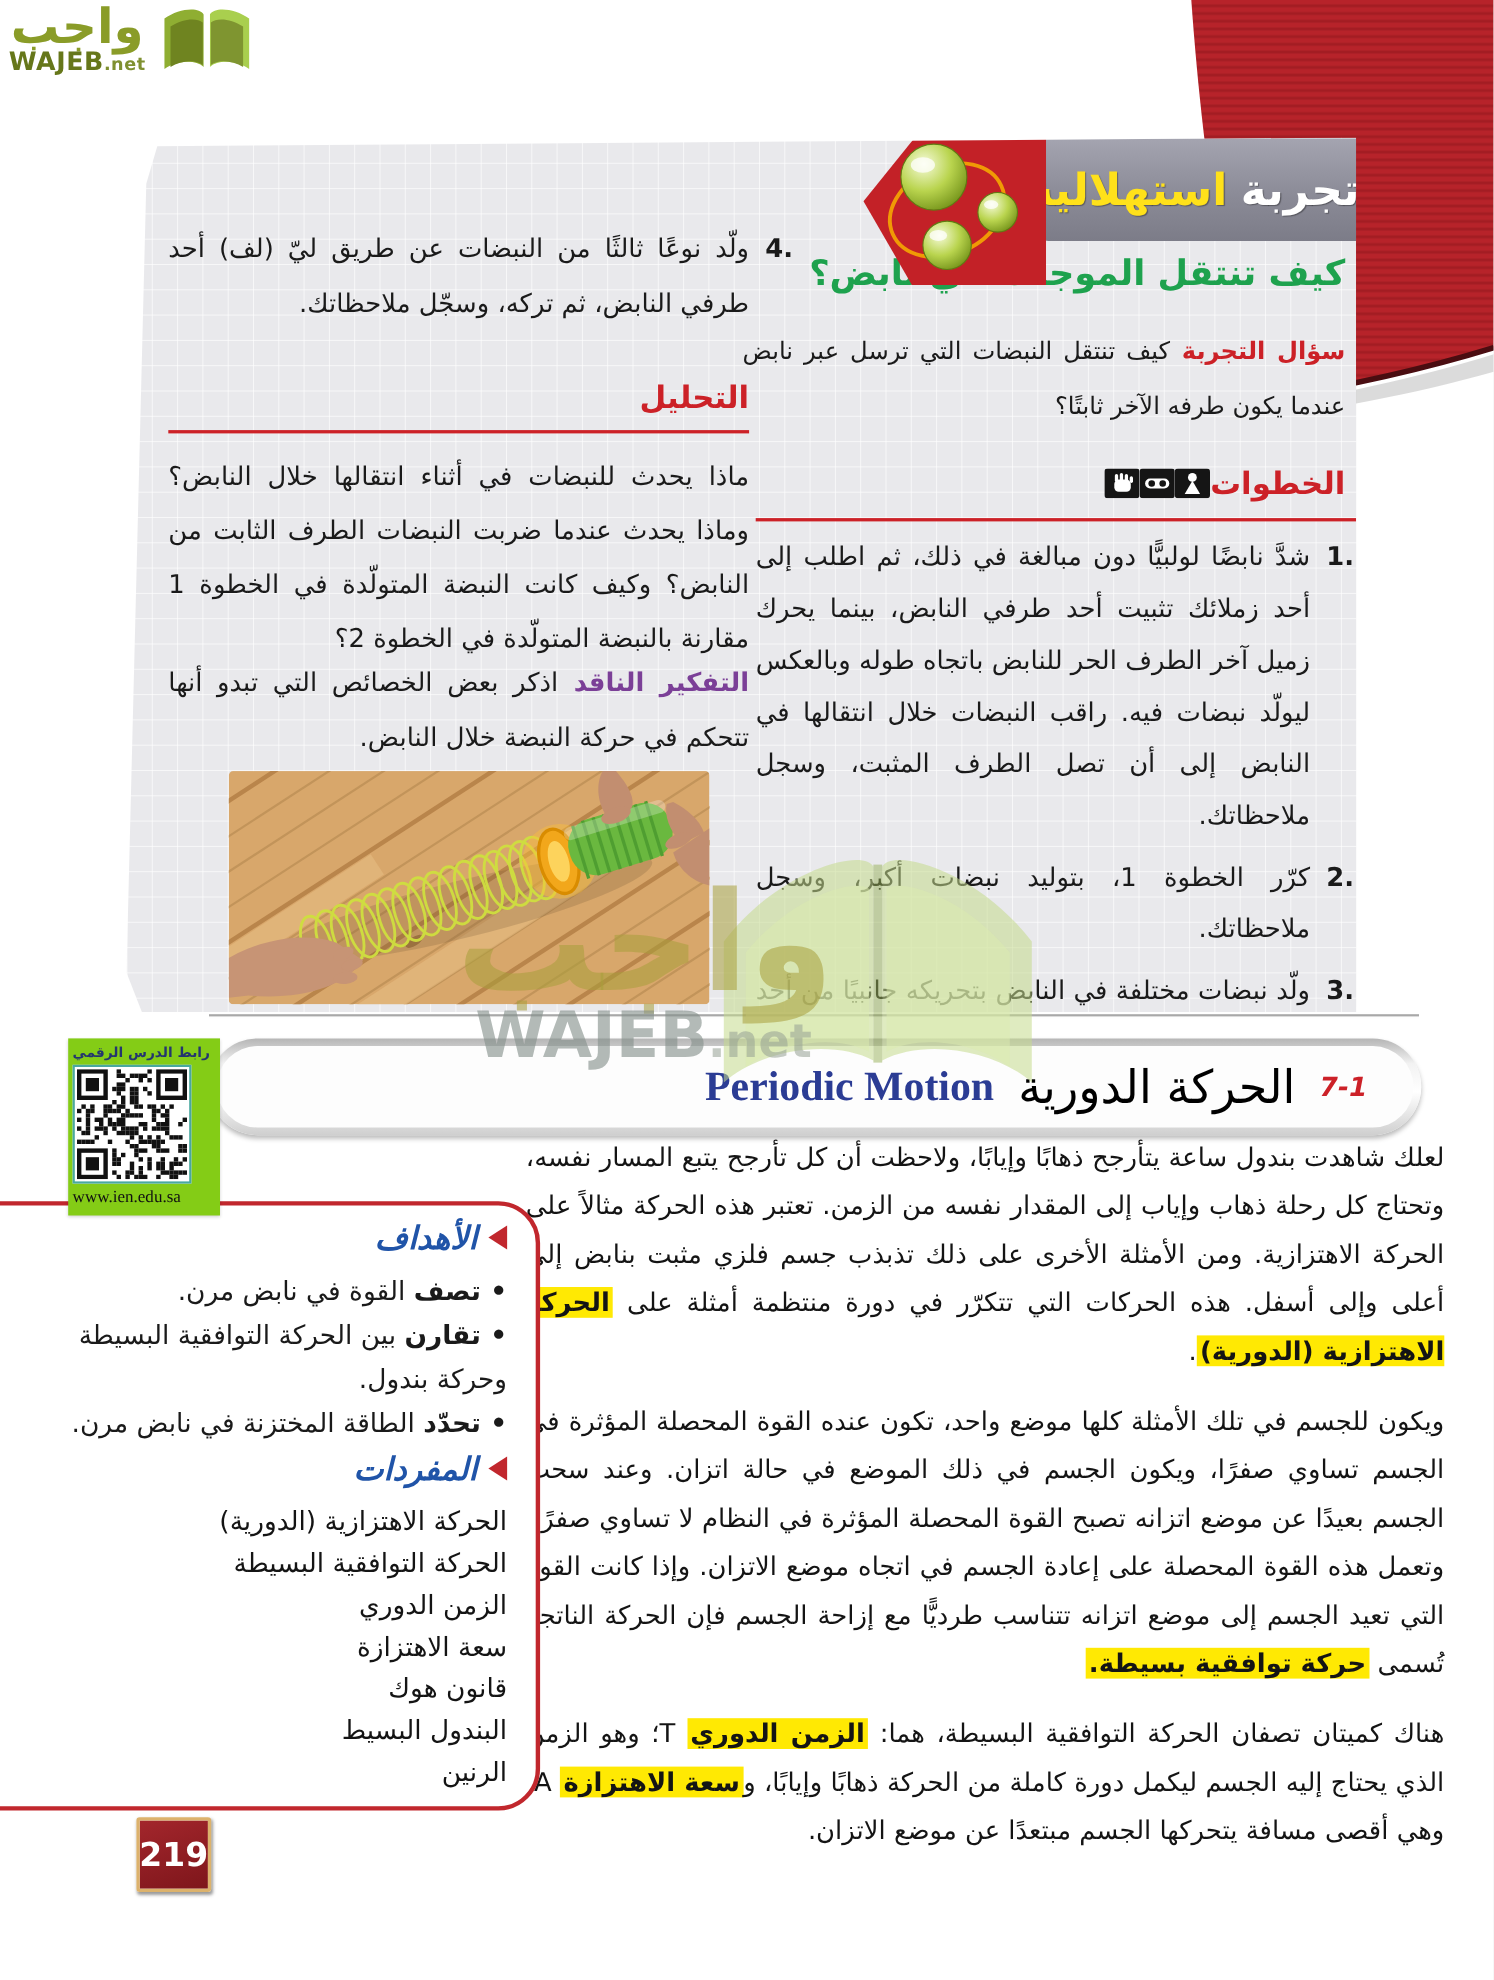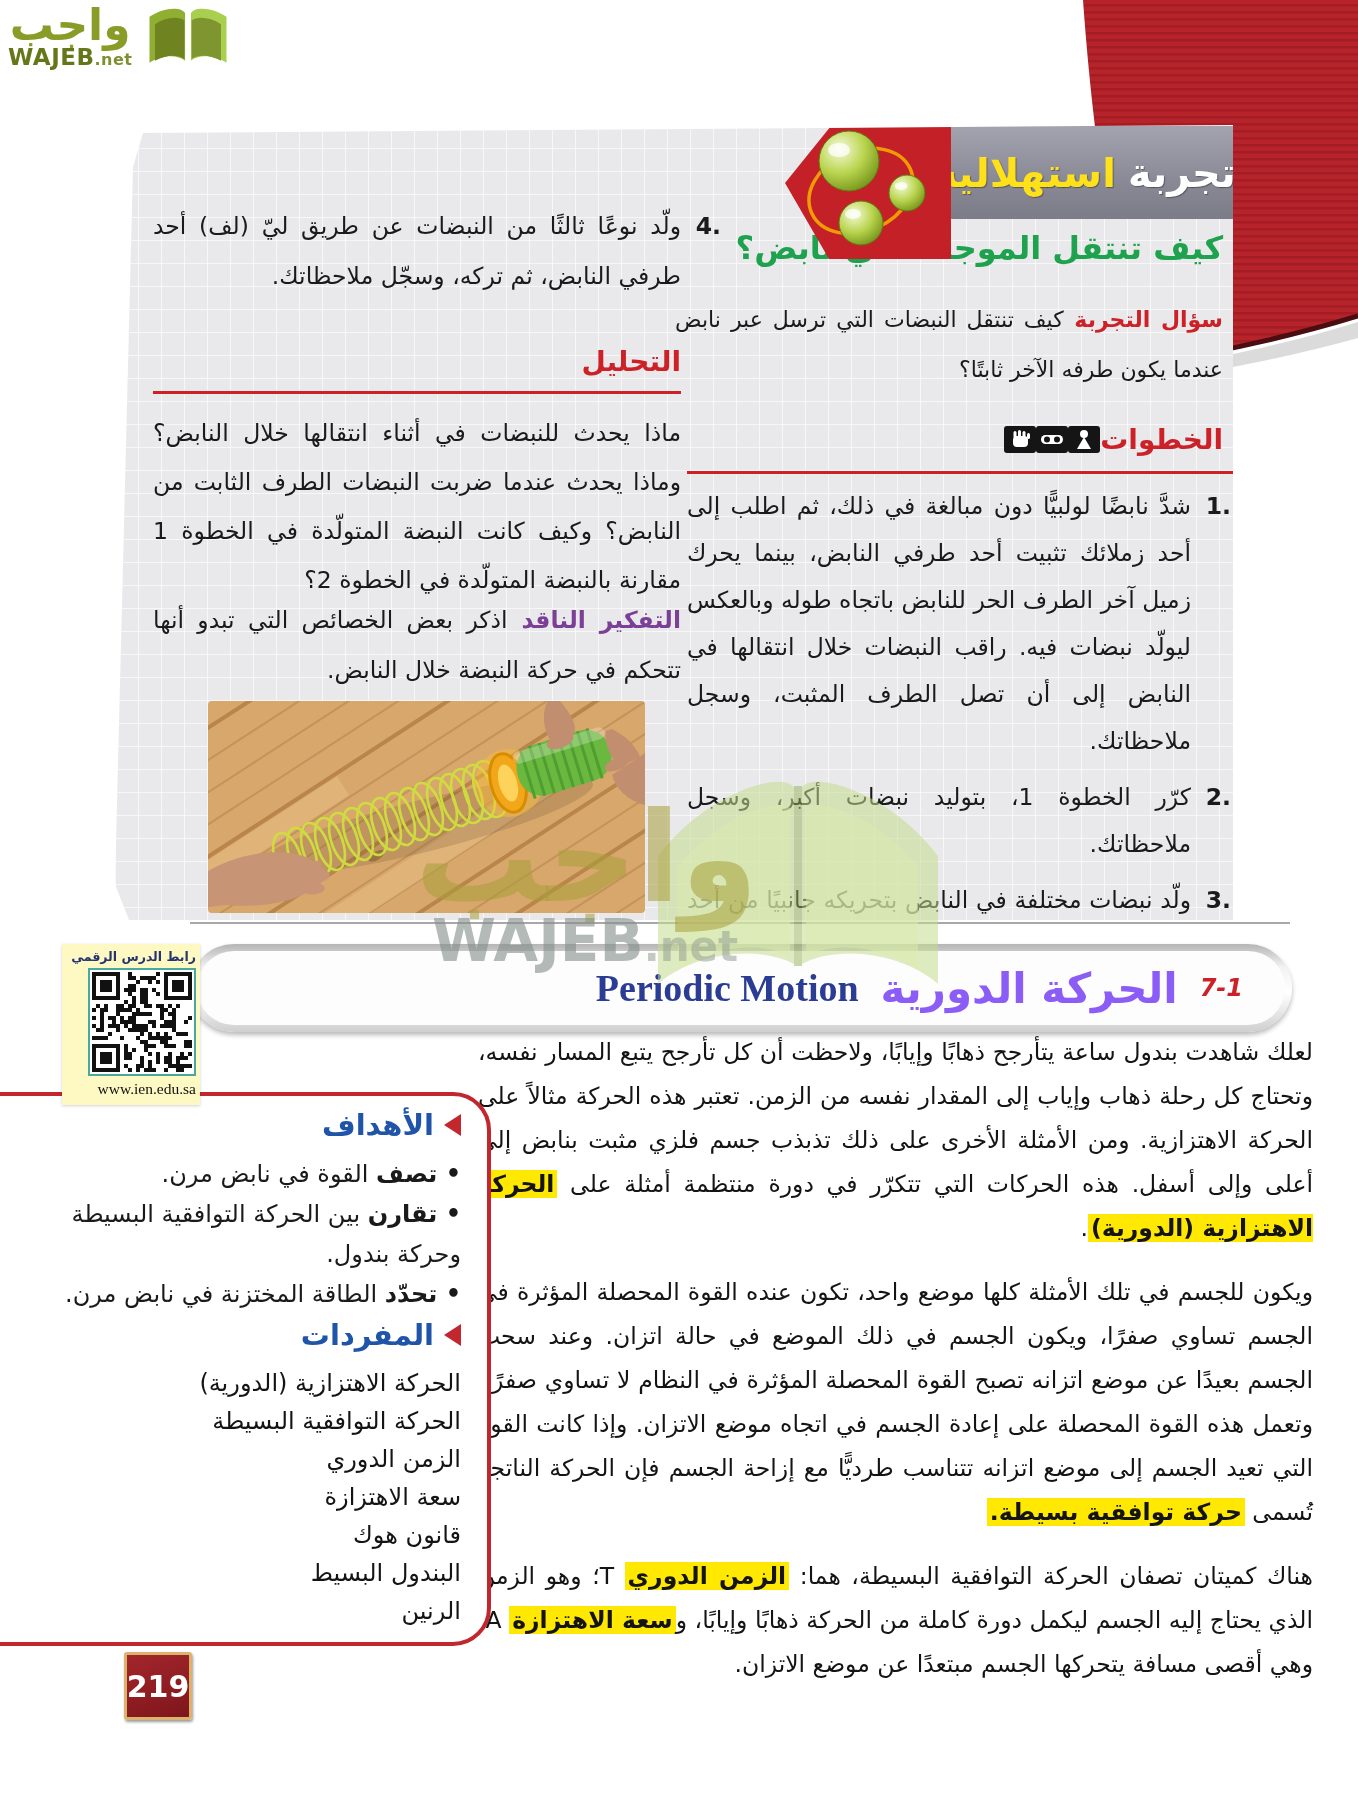--- a/index.html
+++ b/index.html
@@ -64,35 +64,35 @@
 
   
   .divider{position:absolute;left:190px;top:922px;width:1100px;height:2px;background:#a8a8a8;
     box-shadow:0 2px 0 #fdfdfd;}
   .sec-banner{position:absolute;left:190px;top:944px;width:1102px;height:88px;border-radius:44px;
     background:linear-gradient(180deg,#b5b5b5 0%,#f2f2f2 26%,#ffffff 55%,#cfcfcf 100%);
     box-shadow:0 3px 5px rgba(0,0,0,.28);}
   .sec-inner{position:absolute;inset:7px;border-radius:38px;background:#fdfdfd;
     display:flex;align-items:center;justify-content:flex-start;gap:22px;padding-right:42px;}
   .sec-num{font-size:24px;font-weight:bold;color:#cc2128;direction:ltr;unicode-bidi:isolate;font-style:italic;}
-  .sec-ar{font-size:42px;font-weight:bold;color:#8b5cf6;}
+  .sec-ar{font-size:42px;font-weight:normal;color:#000000;}
   .sec-en{font-size:38px;font-weight:bold;color:#2b3c94;font-family:"Liberation Serif",serif;}
 
   
-  .qr-box{position:absolute;left:62px;top:944px;width:130px;z-index:6;background:#fef9c3;
-    padding:5px 4px 7px;box-shadow:0 1px 3px rgba(0,0,0,.18);text-align:right;}
+  .qr-box{position:absolute;left:62px;top:944px;width:130px;z-index:6;background:#84cc16;
+    padding:5px 4px 7px;box-shadow:0 1px 3px rgba(0,0,0,.18);text-align:left;}
   .qr-top{font-size:12.5px;font-weight:bold;color:#24356f;margin-bottom:4px;}
   .qr-frame{display:inline-block;border:2px solid #49a89f;padding:2px;background:#fff;line-height:0;}
   .qr-url{font-size:15.5px;color:#111;font-family:"Liberation Serif",serif;margin-top:4px;}
 
   
   .side-box{position:absolute;left:-42px;top:1092px;width:525px;height:546px;background:#fff;
     border:4px solid #c1272d;border-radius:38px;z-index:3;}
   .side-head{position:absolute;right:26px;display:flex;align-items:center;justify-content:flex-end;gap:10px;width:430px;}
-  .side-head .txt{font-size:29px;font-weight:bold;color:#2054a8;}
+  .side-head .txt{font-size:29px;font-weight:bold;color:#2054a8;font-style:italic;}
   .tri{width:0;height:0;border-top:11px solid transparent;border-bottom:11px solid transparent;
     border-right:17px solid #c1272d;}
   .obj-head{top:12px;}
   .voc-head{top:222px;}
   .obj-list{position:absolute;top:58px;right:26px;width:430px;list-style:none;margin:0;padding:0;
     font-size:24px;line-height:40px;text-align:right;}
   .obj-list li::before{content:"• ";font-weight:bold;}
   .voc-list{position:absolute;top:268px;right:26px;width:430px;list-style:none;margin:0;padding:0;
     font-size:24px;line-height:38px;text-align:right;color:#141414;}
 

